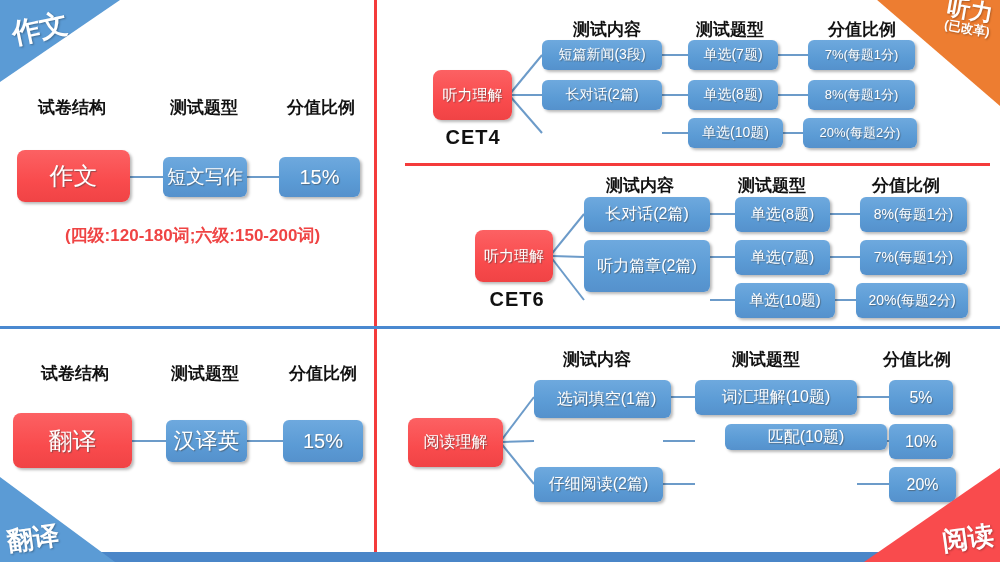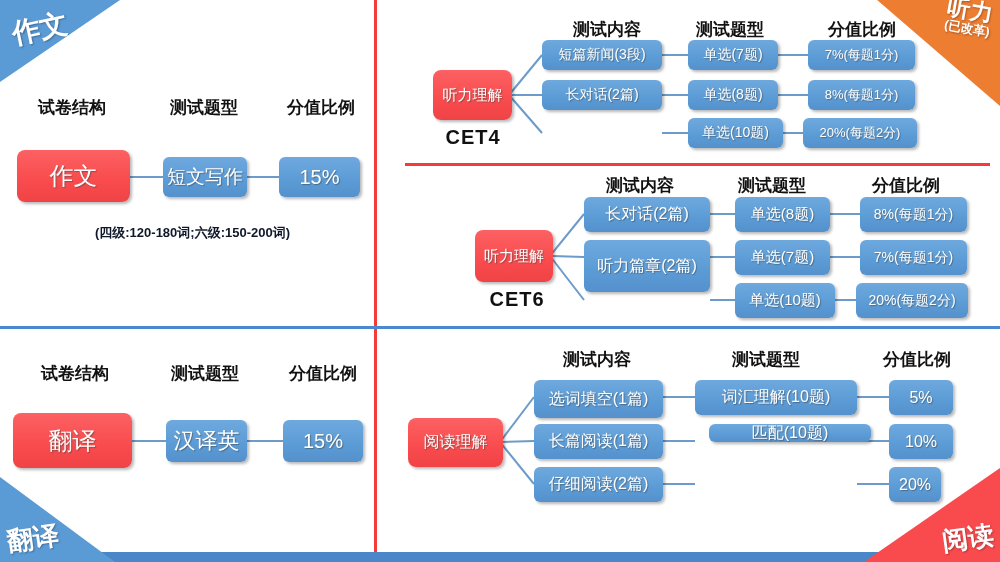--- a/index.html
+++ b/index.html
@@ -19,21 +19,21 @@
   .red{background:linear-gradient(180deg,#FC6163 0%,var(--red,#F94B4D) 60%,#F04345 100%);border-radius:8px;}
   .hdr{
     position:absolute;z-index:3;width:110px;text-align:center;
     font-size:17px;font-weight:bold;color:#111;white-space:nowrap;
   }
   .examlbl{
     position:absolute;z-index:3;width:90px;text-align:center;
     font-size:20px;font-weight:800;color:#111;letter-spacing:1px;
   }
   .note{
-    position:absolute;z-index:3;text-align:center;font-size:13px;font-weight:600;color:#0f172a;white-space:nowrap;
+    position:absolute;z-index:3;text-align:center;font-size:17px;font-weight:600;color:#ef4444;white-space:nowrap;
   }
   .corner{position:absolute;z-index:5;}
   .corner .ctext{
     position:absolute;color:#fff;font-weight:bold;white-space:nowrap;
     text-shadow:1px 1px 2px rgba(0,0,0,0.3);
   }
   #corner-tl{left:0;top:0;width:120px;height:82px;background:var(--blue,#5B9BD5);
     clip-path:polygon(0 0,100% 0,0 100%);}
   #corner-tl .ctext{left:12px;top:10px;font-size:28px;transform:rotate(-12deg);}
   #corner-tr{left:872px;top:0;width:128px;height:106px;background:var(--orange,#ED7D31);
@@ -139,28 +139,27 @@
   <div class="node blue" style="left:735px;top:240px;width:95px;height:35px;font-size:15px;">单选(7题)</div>
   <div class="node blue" style="left:735px;top:283px;width:100px;height:35px;font-size:15px;">单选(10题)</div>
   <div class="node blue" style="left:860px;top:197px;width:107px;height:35px;font-size:14px;">8%(每题1分)</div>
   <div class="node blue" style="left:860px;top:240px;width:107px;height:35px;font-size:14px;">7%(每题1分)</div>
   <div class="node blue" style="left:856px;top:283px;width:112px;height:35px;font-size:14px;">20%(每题2分)</div>
 
   <div class="hdr" style="left:542px;top:348px;">测试内容</div>
   <div class="hdr" style="left:711px;top:348px;">测试题型</div>
   <div class="hdr" style="left:862px;top:348px;">分值比例</div>
   <div class="node red" style="left:408px;top:418px;width:95px;height:49px;font-size:16px;">阅读理解</div>
-  <div class="node blue" style="left:534px;top:380px;width:129px;height:38px;font-size:16px;">选词填空(1篇)</div>
-  <div class="node blue" style="left:534px;top:424px;width:129px;height:35px;font-size:16px;">长篇阅读(1篇)</div>
+  <div class="node blue" style="left:534px;top:380px;width:129px;height:38px;font-size:16px;padding-left:8px;">选词填空(1篇)</div>
   <div class="node blue" style="left:534px;top:467px;width:129px;height:35px;font-size:16px;">仔细阅读(2篇)</div>
   <div class="node blue" style="left:695px;top:380px;width:162px;height:35px;font-size:16px;">词汇理解(10题)</div>
-  <div class="node blue" style="left:709px;top:424px;width:162px;height:18px;font-size:16px;">匹配(10题)</div>
+  <div class="node blue" style="left:725px;top:424px;width:162px;height:26px;font-size:16px;">匹配(10题)</div>
   <div class="node blue" style="left:889px;top:380px;width:64px;height:35px;font-size:16px;">5%</div>
   <div class="node blue" style="left:889px;top:424px;width:64px;height:35px;font-size:16px;">10%</div>
-  <div class="node blue" style="left:889px;top:467px;width:52px;height:35px;font-size:16px;">20%</div>
+  <div class="node blue" style="left:889px;top:467px;width:67px;height:35px;font-size:16px;">20%</div>
 
   <div id="bottom-bar"></div>
 
   <div id="corner-tl" class="corner">
     <span class="ctext">作文</span>
   </div>
   <div id="corner-tr" class="corner">
     <div class="ctext">
       <div class="l1">听力</div>
       <div class="l2">(已改革)</div>

